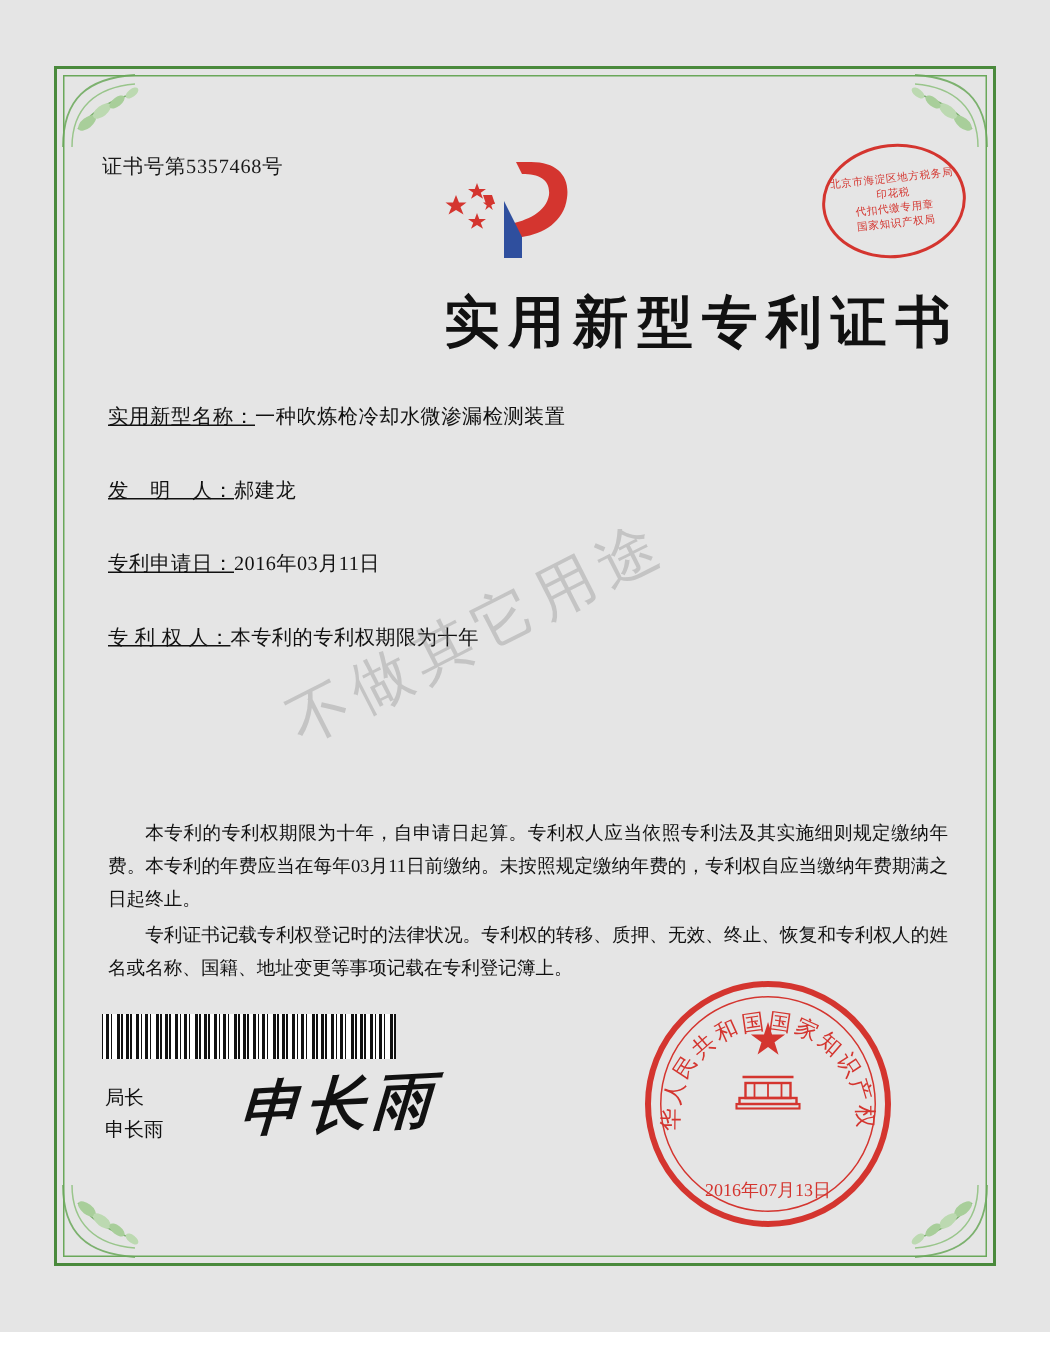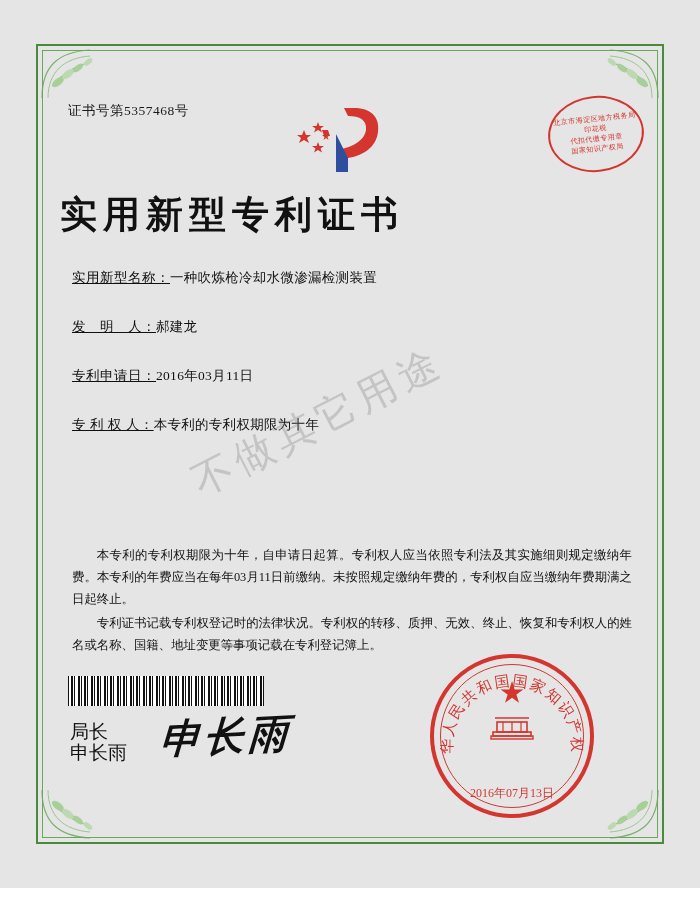--- a/index.html
+++ b/index.html
@@ -108,21 +108,21 @@
     transform: rotate(-6deg);
     text-align: center;
     letter-spacing: 0.5px;
   }
 
   .main-title {
     position: absolute;
     left: 0;
     right: 0;
     top: 126px;
-    text-align: left;
+    text-align: right;
     font-size: 37px;
     font-weight: bold;
     letter-spacing: 6px;
     color: #111;
     font-family: "Liberation Serif", "DejaVu Serif", serif;
   }
 
   .fields {
     position: absolute;
     left: 12px;
@@ -166,21 +166,21 @@
         #111 3px, #111 5px, #fff 5px, #fff 6px,
         #111 6px, #111 7px, #fff 7px, #fff 10px,
         #111 10px, #111 12px, #fff 12px, #fff 13px);
   }
 
   
   .sign-label {
     position: absolute;
     left: 10px;
     top: 657px;
-    font-size: 19px;
+    font-size: 13px;
     line-height: 21px;
     color: #111;
   }
   .signature {
     position: absolute;
     left: 100px;
     top: 645px;
     font-size: 40px;
     color: #111;
     font-family: "Liberation Serif", "DejaVu Serif", serif;

